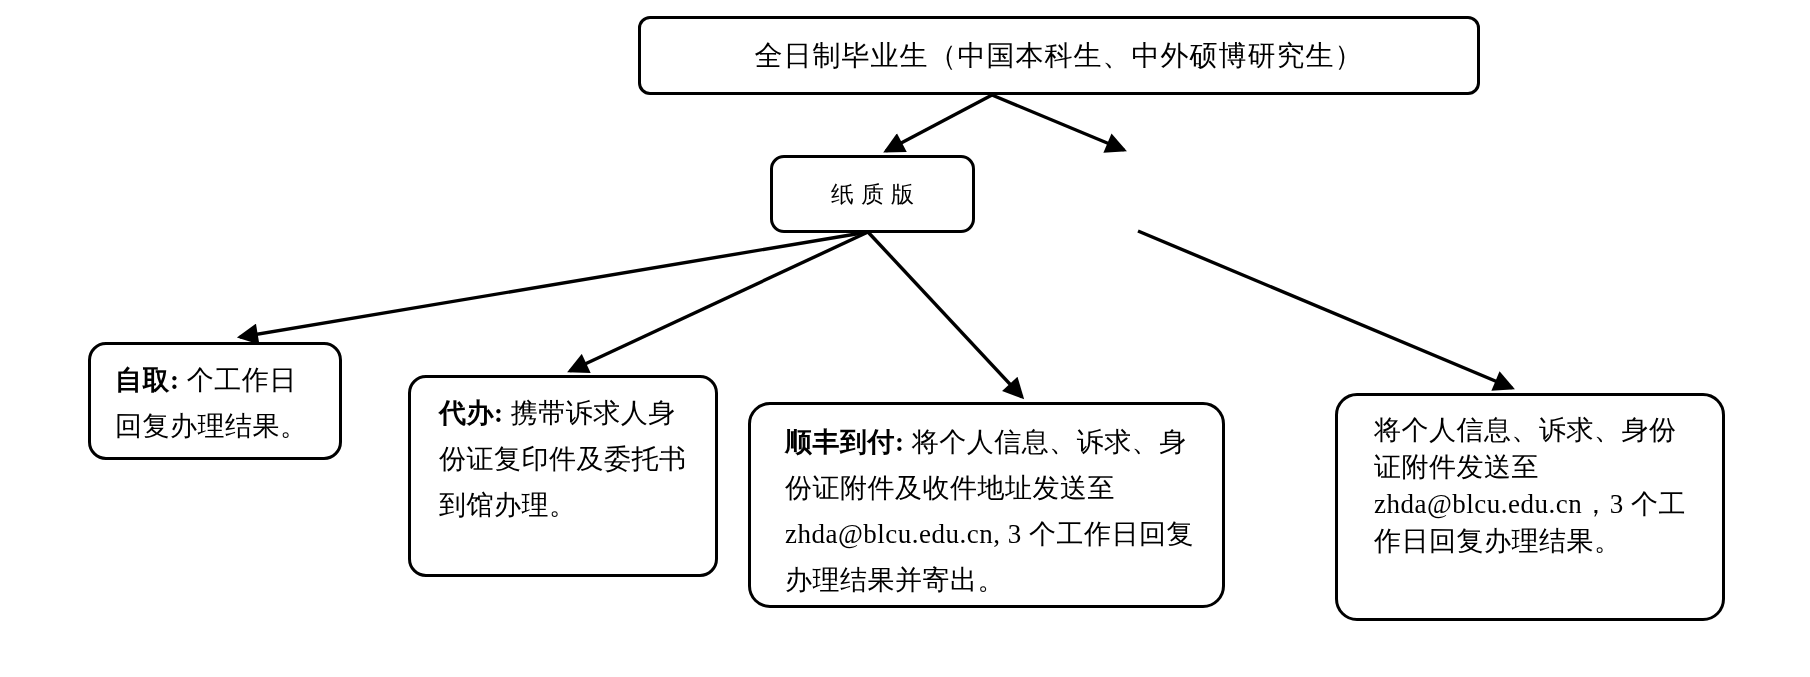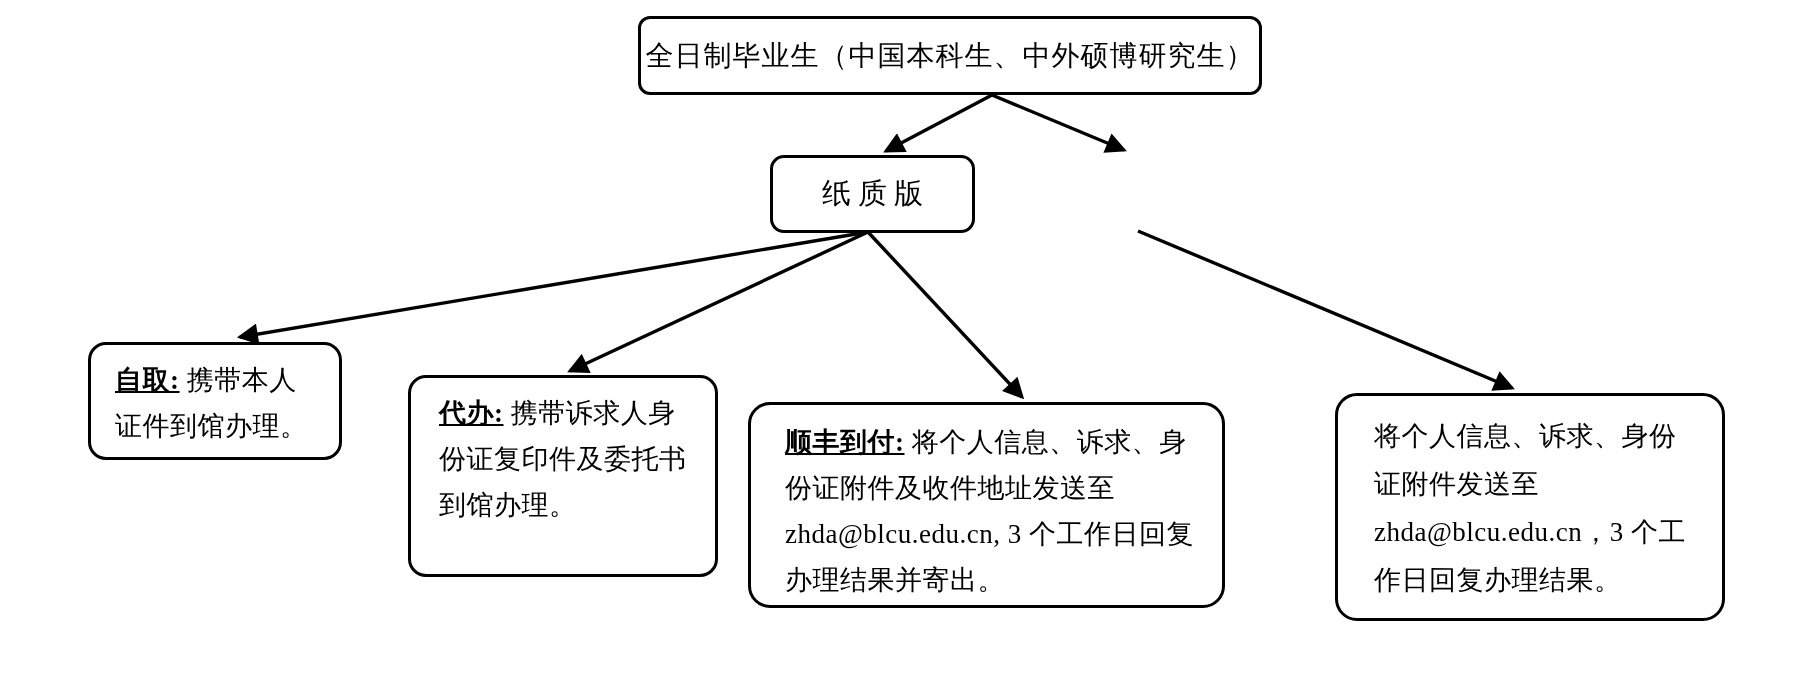--- a/index.html
+++ b/index.html
@@ -7,33 +7,33 @@
     position:relative;width:1810px;height:677px;background:#ffffff;
     font-family:"Liberation Serif","DejaVu Serif",serif;color:#000000;overflow:hidden;
   }
   .arrows{position:absolute;left:0;top:0;width:1810px;height:677px;}
   .node{
     position:absolute;box-sizing:border-box;background:#ffffff;
     border:3.5px solid #000000;
   }
   .center{display:flex;align-items:center;justify-content:center;text-align:center;}
   .root{
-    left:638px;top:16px;width:624px;height:79px;border-radius:12px;
+    left:638px;top:16px;width:842px;height:79px;border-radius:12px;
     font-size:28px;letter-spacing:1px;white-space:nowrap;
   }
-  .branch{border-radius:14px;font-size:29px;letter-spacing:7px;padding-left:7px;}
+  .branch{border-radius:14px;font-size:23px;letter-spacing:7px;padding-left:7px;}
   .branch-paper{left:770px;top:155px;width:205px;height:78px;}
   .branch-electronic{left:1031px;top:153px;width:204px;height:79px;}
   .leaf{font-size:27px;line-height:46px;letter-spacing:0.5px;word-break:break-word;}
   .leaf p{margin:0;}
-  .leaf b{font-weight:bold;text-decoration:underline;}
+  .leaf b{font-weight:bold;}
   .leaf-pickup{left:88px; top:342px;width:254px;height:118px;border-radius:18px;padding:12px 18px 0 24px;}
   .leaf-agent {left:408px;top:375px;width:310px;height:202px;border-radius:18px;padding:12px 16px 0 28px;}
   .leaf-sf    {left:748px;top:402px;width:477px;height:206px;border-radius:22px;padding:14px 24px 0 34px;}
-  .leaf-email {left:1335px;top:393px;width:390px;height:228px;border-radius:22px;padding:16px 22px 0 36px;line-height:48px;}
+  .leaf-email {left:1335px;top:393px;width:390px;height:228px;border-radius:22px;padding:16px 22px 0 36px;line-height:37px;}
 </style>
 </head>
 <body>
 
 <div class="canvas">
 
   <svg class="arrows" viewBox="0 0 1810 677" xmlns="http://www.w3.org/2000/svg">
     <defs>
       <marker id="ah" viewBox="0 0 10 10" refX="8.5" refY="5" markerWidth="7" markerHeight="6.2" orient="auto-start-reverse">
         <path d="M0,0 L10,5 L0,10 z" fill="#000000"></path>
@@ -50,21 +50,21 @@
   <div class="node center root">
     <span>全日制毕业生（中国本科生、中外硕博研究生）</span>
   </div>
 
   <div class="node center branch branch-paper">
     <span>纸质版</span>
   </div>
 
 
   <div class="node leaf leaf-pickup">
-    <p><b>自取:</b><span> 携带本人证件到馆办理。</span></p>
+    <p><b>自取:</b><span> 个工作日回复办理结果。</span></p>
   </div>
 
   <div class="node leaf leaf-agent">
     <p><b>代办:</b><span> 携带诉求人身份证复印件及委托书到馆办理。</span></p>
   </div>
 
   <div class="node leaf leaf-sf">
     <p><b>顺丰到付:</b><span> 将个人信息、诉求、身份证附件及收件地址发送至 zhda@blcu.edu.cn, 3 个工作日回复办理结果并寄出。</span></p>
   </div>
 

